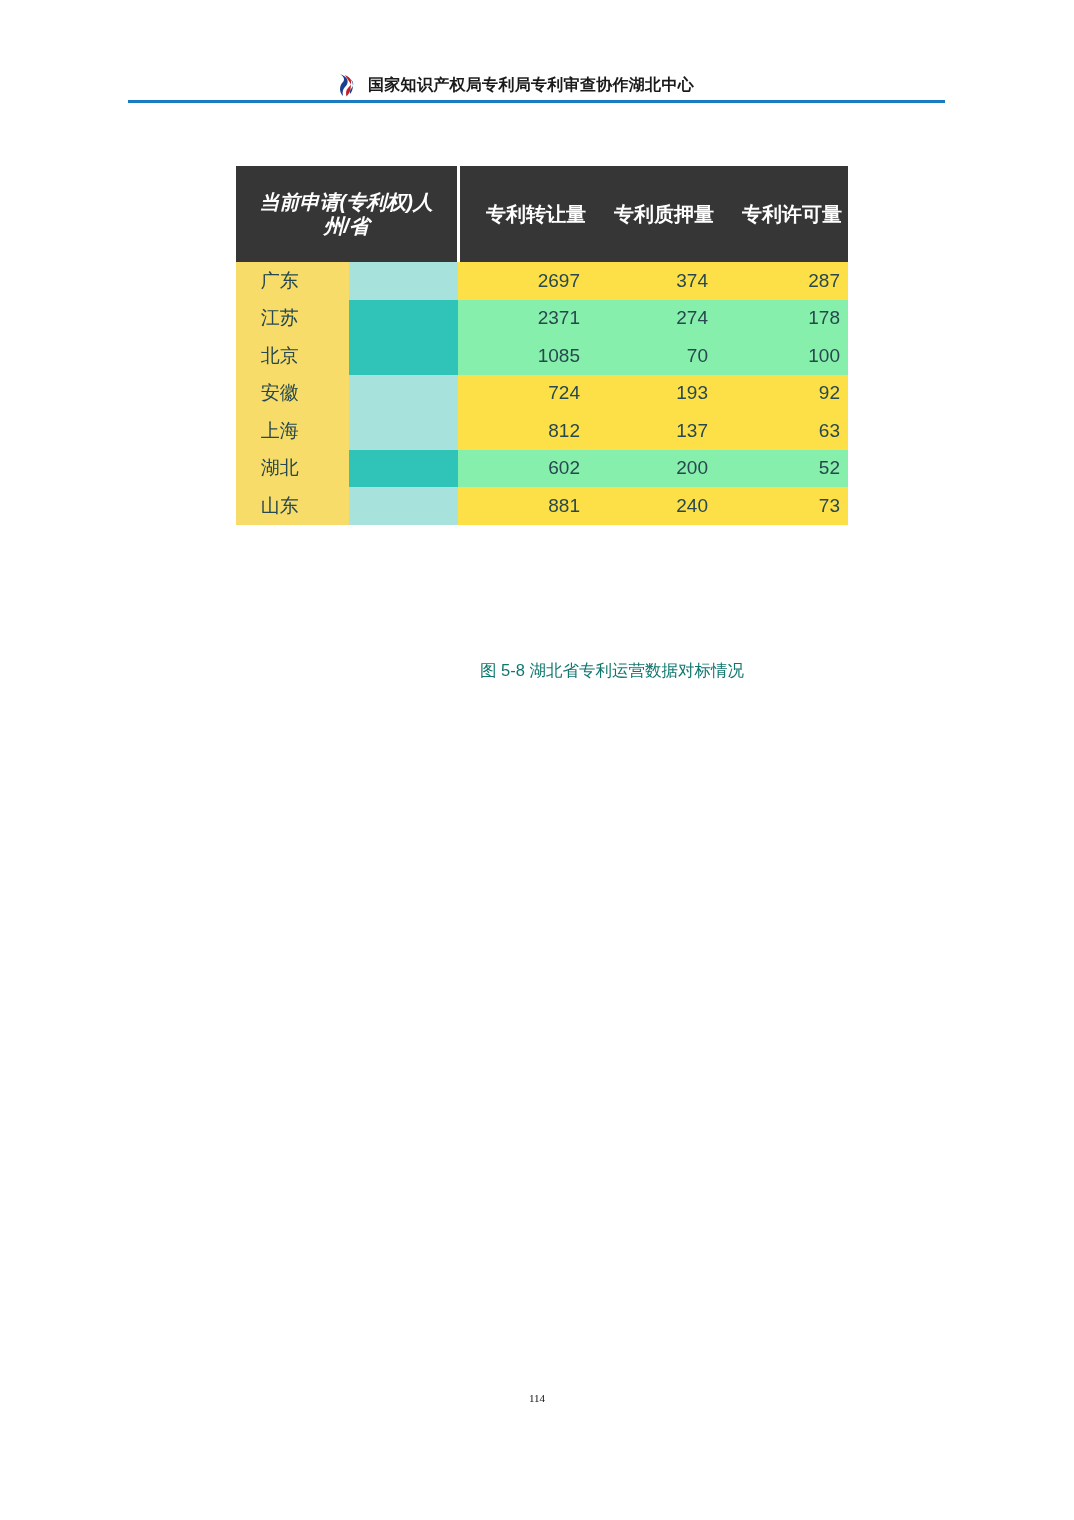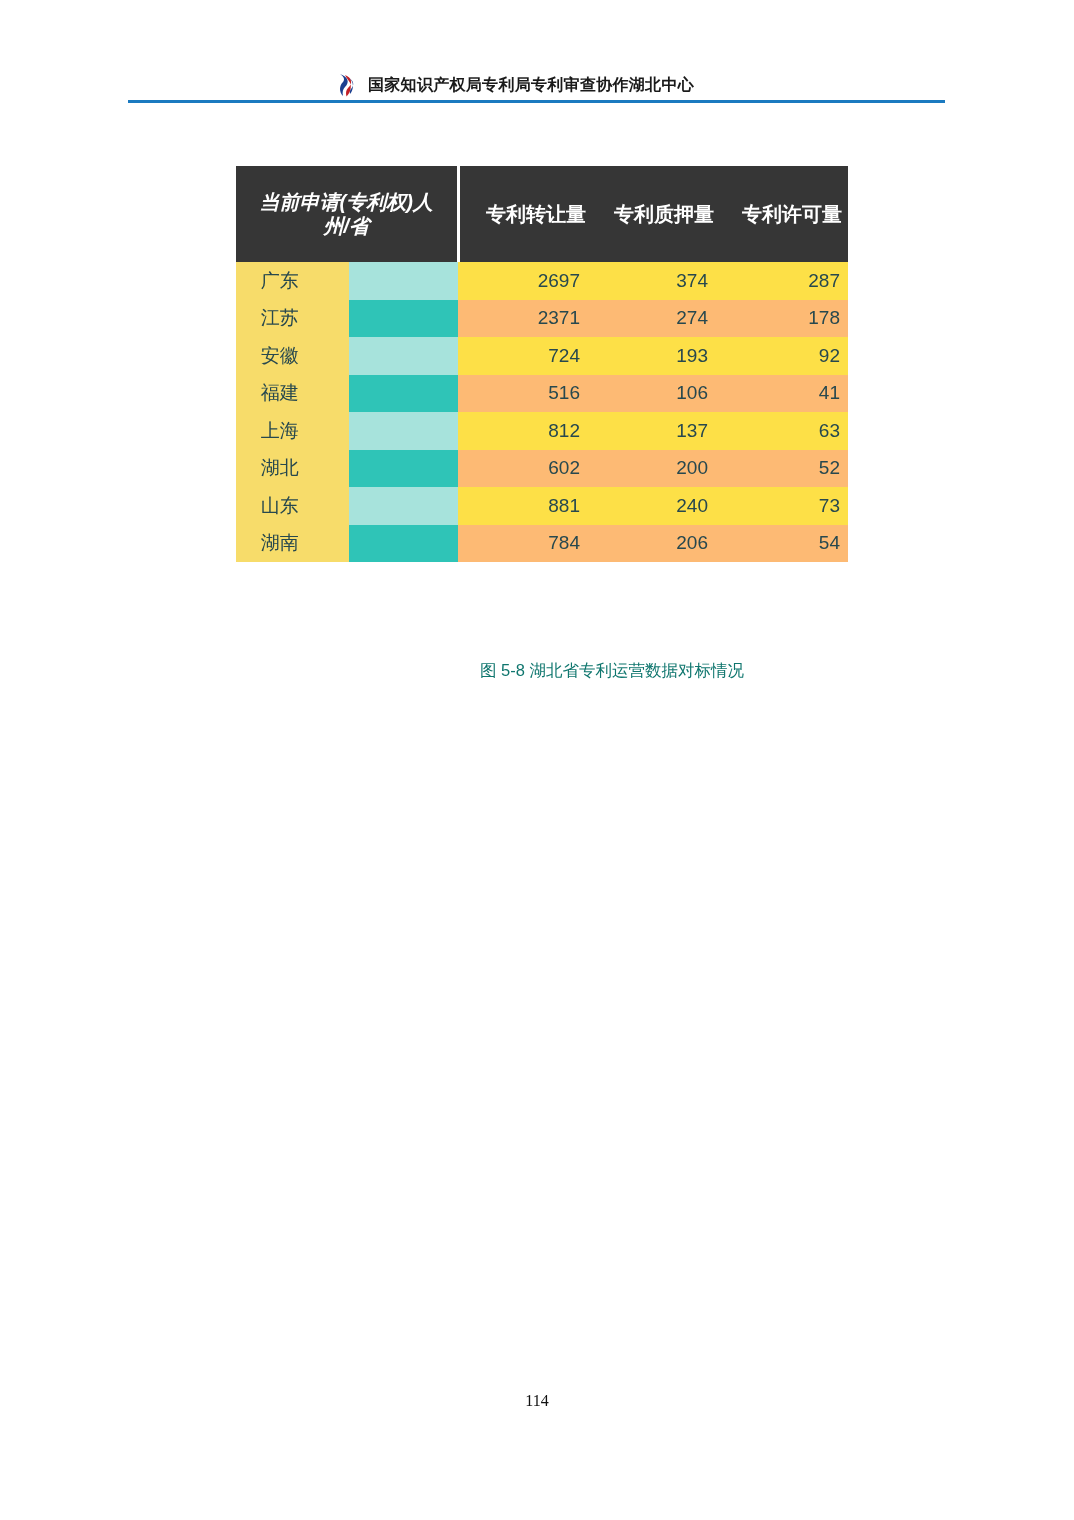--- a/index.html
+++ b/index.html
@@ -114,21 +114,21 @@
     border-right: 3px solid #f7dc6a;
   }
   td.cell-num {
     text-align: right;
     padding-right: 12px;
     font-size: 19px;
   }
   td.cell-num.last { padding-right: 8px; }
 
   tbody tr.row-odd td.cell-num { background: #fde047; margin-top: 36px; }
-  tbody tr.row-even td.cell-num { background: #fdba74; }
+  tbody tr.row-even td.cell-num { background: #86efac; }
   tbody tr.row-odd td.spacer { background: #a7e3dc; }
   tbody tr.row-even td.spacer { background: #2fc4b7; }
 
   td.spacer {
     width: 6px;
     padding: 0;
   }
 
   .figure-caption {
     position: absolute;
@@ -143,21 +143,21 @@
   }
 
   
   .page-number {
     position: absolute;
     left: 0;
     top: 1392px;
     width: 1074px;
     text-align: center;
     font-family: "Liberation Serif", "DejaVu Serif", serif;
-    font-size: 16px;
+    font-size: 11px;
     color: #111111;
   }
 </style>
 </head>
 <body>
 
 <div class="page-header">
   <div class="header-inner">
     <span class="header-logo">
       <svg width="20" height="26" viewBox="0 0 20 26">
@@ -193,34 +193,34 @@
         <td class="cell-num">374</td>
         <td class="cell-num last">287</td>
       </tr>
       <tr class="row-even">
         <td class="cell-name">江苏</td>
         <td class="spacer"></td>
         <td class="cell-num">2371</td>
         <td class="cell-num">274</td>
         <td class="cell-num last">178</td>
       </tr>
+      <tr class="row-even">
+        <td class="cell-name">北京</td>
+        <td class="spacer"></td>
+        <td class="cell-num">1085</td>
+        <td class="cell-num">70</td>
+        <td class="cell-num last">100</td>
+      </tr>
       <tr class="row-odd">
         <td class="cell-name">安徽</td>
         <td class="spacer"></td>
         <td class="cell-num">724</td>
         <td class="cell-num">193</td>
         <td class="cell-num last">92</td>
       </tr>
-      <tr class="row-even">
-        <td class="cell-name">福建</td>
-        <td class="spacer"></td>
-        <td class="cell-num">516</td>
-        <td class="cell-num">106</td>
-        <td class="cell-num last">41</td>
-      </tr>
       <tr class="row-odd">
         <td class="cell-name">上海</td>
         <td class="spacer"></td>
         <td class="cell-num">812</td>
         <td class="cell-num">137</td>
         <td class="cell-num last">63</td>
       </tr>
       <tr class="row-even">
         <td class="cell-name">湖北</td>
         <td class="spacer"></td>
@@ -228,26 +228,19 @@
         <td class="cell-num">200</td>
         <td class="cell-num last">52</td>
       </tr>
       <tr class="row-odd">
         <td class="cell-name">山东</td>
         <td class="spacer"></td>
         <td class="cell-num">881</td>
         <td class="cell-num">240</td>
         <td class="cell-num last">73</td>
       </tr>
-      <tr class="row-even">
-        <td class="cell-name">湖南</td>
-        <td class="spacer"></td>
-        <td class="cell-num">784</td>
-        <td class="cell-num">206</td>
-        <td class="cell-num last">54</td>
-      </tr>
     </tbody>
   </table>
 
   <div class="figure-caption">图 5-8  湖北省专利运营数据对标情况</div>
 </div>
 
 <div class="page-number">114</div>
 
 </body></html>

